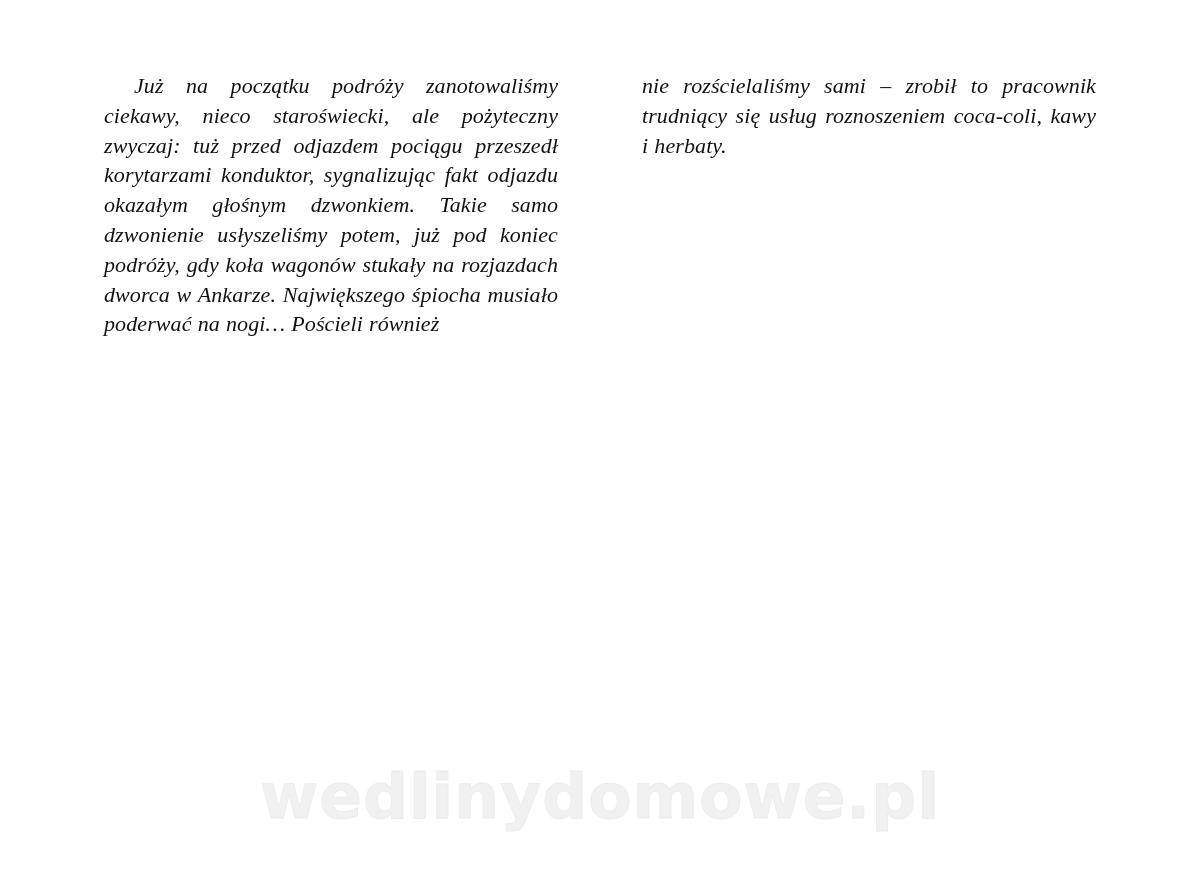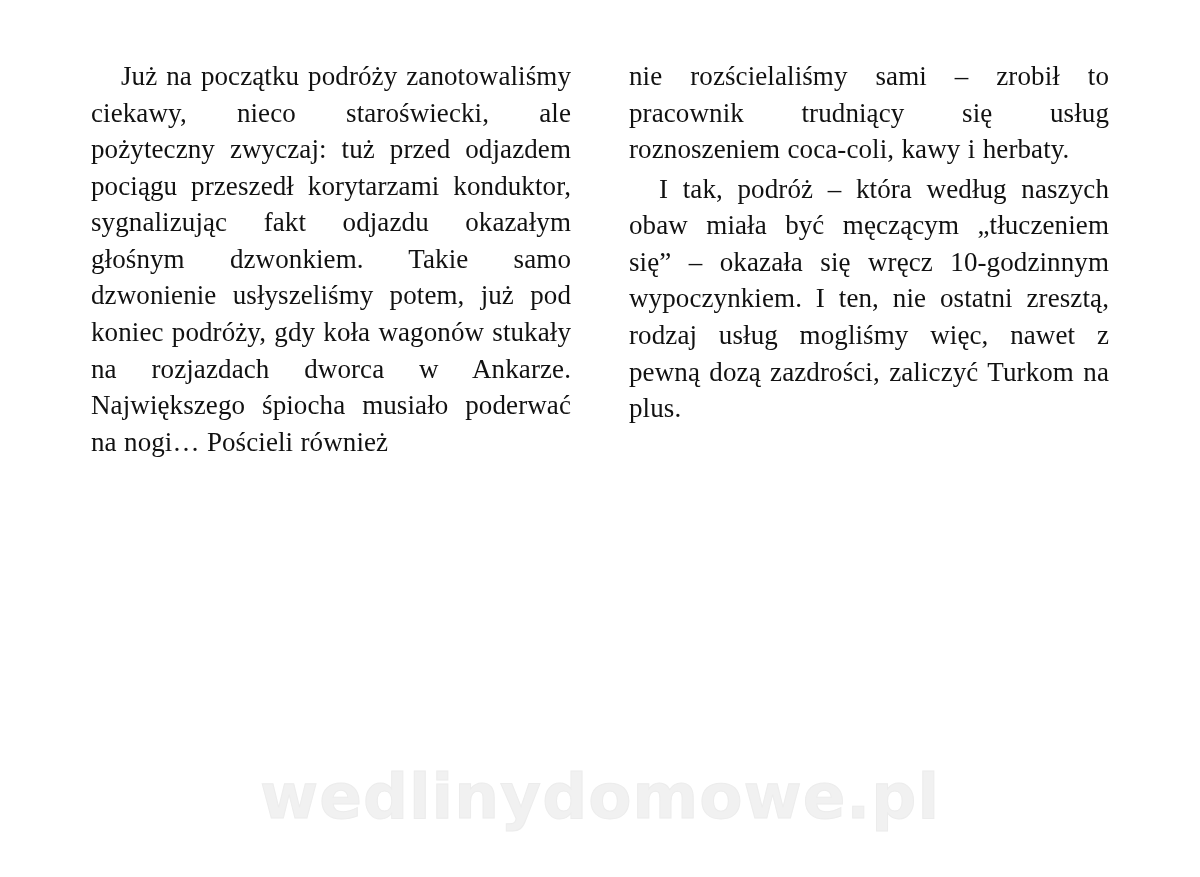--- a/index.html
+++ b/index.html
@@ -28,28 +28,29 @@
     width: 1024px;
     display: flex;
     gap: 52px;
   }
 
   .column {
     width: 486px;
   }
 
   .para {
-    margin: 3px;
-    font-size: 27px;
+    margin: 16px;
+    font-size: 22px;
     line-height: 1.355;
     color: #111111;
     text-align: justify;
     text-justify: inter-word;
     letter-spacing: 0.1px;
     word-spacing: 0.5px;
+    font-style: italic;
   }
 
   .para + .para {
     margin-top: 0;
   }
 
   .indent {
     text-indent: 30px;
   }
 
@@ -76,20 +77,19 @@
 <div class="page">
 
   <div class="columns">
 
     <div class="column">
       <p class="para indent">Już na początku podróży zanotowaliśmy ciekawy, nieco staroświecki, ale pożyteczny zwyczaj: tuż przed odjazdem pociągu przeszedł korytarzami konduktor, sygnalizując fakt odjazdu okazałym głośnym dzwonkiem. Takie samo dzwonienie usłyszeliśmy potem, już pod koniec podróży, gdy koła wagonów stukały na rozjazdach dworca w Ankarze. Największego śpiocha musiało poderwać na nogi… Pościeli również</p>
     </div>
 
     <div class="column">
       <p class="para">nie rozścielaliśmy sami – zrobił to pracownik trudniący się usług roznoszeniem coca-coli, kawy i herbaty.</p>
-      <p class="para indent">I tak, podróż – która według naszych obaw miała być męczącym „tłuczeniem się” – okazała się wręcz 10-godzinnym wypoczynkiem. I ten, nie ostatni zresztą, rodzaj usług mogliśmy więc, nawet z pewną dozą zazdrości, zaliczyć Turkom na plus.</p>
     </div>
 
   </div>
 
   <div class="watermark">wedlinydomowe.pl</div>
 
 </div>
 
 </body></html>

